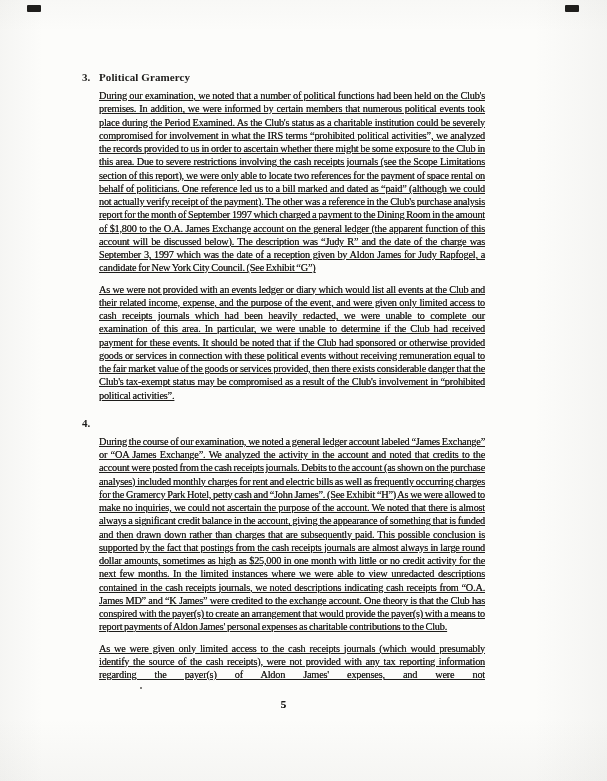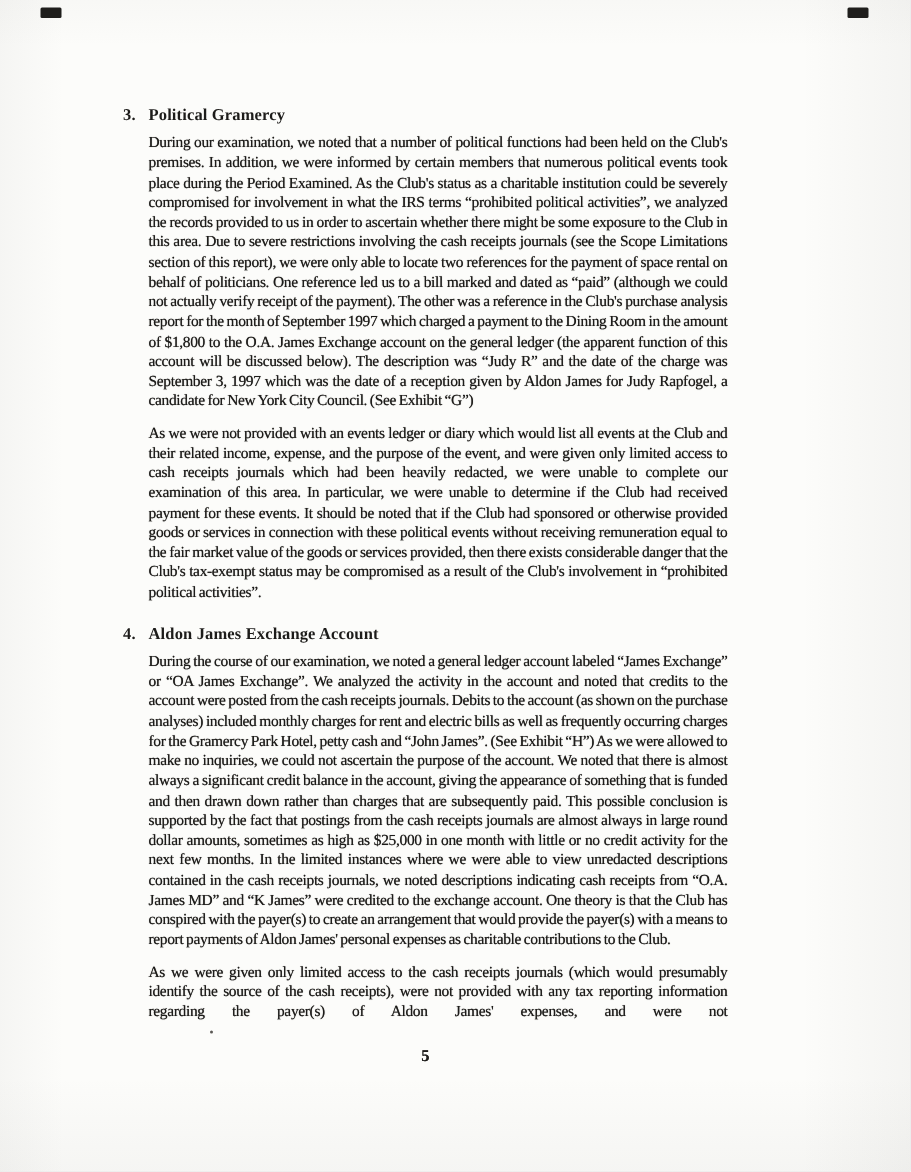--- a/index.html
+++ b/index.html
@@ -36,21 +36,21 @@
   .section { margin: 0 0 2px 0; }
   .section + .section { margin-top: 14px; }
   .sec-head {
     display: flex;
     font-size: 11px;
     font-weight: bold;
     line-height: 14px;
     letter-spacing: 0.1px;
   }
   .sec-num { width: 17px; flex: 0 0 17px; }
-  .sec-body { margin-left: 17px; }
+  .sec-body { margin-left: 17px; text-decoration: underline; }
   .para {
     margin: 5px 0 8px 0;
     font-size: 10.3px;
     line-height: 13.25px;
     text-align: justify;
     letter-spacing: -0.22px;
     word-spacing: -0.55px;
     text-shadow: 0 0 0.45px rgba(30,28,25,0.85);
   }
   .para.cutoff { text-align-last: justify; margin-bottom: 0; }
@@ -88,21 +88,20 @@
       </div>
       <div class="sec-body">
         <p class="para">During our examination, we noted that a number of political functions had been held on the Club's premises.  In addition, we were informed by certain members that numerous political events took place during the Period Examined.   As the Club's status as a charitable institution could be severely compromised for involvement in what the IRS terms “prohibited political activities”, we analyzed the records provided to us in order to ascertain whether there might be some exposure to the Club in this area.  Due to severe restrictions involving the cash receipts journals (see the Scope Limitations section of this report), we were only able to locate two references for the payment of space rental on behalf of politicians.  One reference led us to a bill marked and dated as “paid” (although we could not actually verify receipt of the payment).  The other was a reference in the Club's purchase analysis report for the month of September 1997 which charged a payment to the Dining Room in the amount of $1,800 to the O.A. James Exchange account on the general ledger (the apparent function of this account will be discussed below).   The description was “Judy R” and the date of the charge was September 3, 1997 which was the date of a reception given by Aldon James for Judy Rapfogel, a candidate for New York City Council.  (See Exhibit “G”)</p>
         <p class="para">As we were not provided with an events ledger or diary which would list all events at the Club and their related income, expense, and the purpose of the event, and were given only limited access to cash receipts journals which had been heavily redacted, we were unable to complete our examination of this area.  In particular, we were unable to determine if the Club had received payment for these events.  It should be noted that if the Club had sponsored or otherwise provided goods or services in connection with these political events without receiving remuneration equal to the fair market value of the goods or services provided, then there exists considerable danger that the Club's tax-exempt status may be compromised as a result of the Club's involvement in “prohibited political activities”.</p>
       </div>
     </div>
 
     <div class="section">
       <div class="sec-head">
         <span class="sec-num">4.</span>
-        <span class="sec-title">Aldon James Exchange Account</span>
       </div>
       <div class="sec-body">
         <p class="para">During the course of our examination, we noted a general ledger account labeled “James Exchange” or “OA James Exchange”.  We analyzed the activity in the account and noted that credits to the account were posted from the cash receipts journals.   Debits to the account (as shown on the purchase analyses) included monthly charges for rent and electric bills as well as frequently occurring charges for the Gramercy Park Hotel, petty cash and “John James”.  (See Exhibit “H”)  As we were allowed to make no inquiries, we could not ascertain the purpose of the account.   We noted that there is almost always a significant credit balance in the account, giving the appearance of something that is funded and then drawn down rather than charges that are subsequently paid.   This possible conclusion is supported by the fact that postings from the cash receipts journals are almost always in large round dollar amounts, sometimes as high as $25,000 in one month with little or no credit activity for the next few months.   In the limited instances where we were able to view unredacted descriptions contained in the cash receipts journals, we noted descriptions indicating cash receipts from “O.A. James MD” and “K James” were credited to the exchange account.  One theory is that the Club has conspired with the payer(s) to create an arrangement that would provide the payer(s) with a means to report payments of Aldon James' personal expenses as charitable contributions to the Club.</p>
         <p class="para cutoff">As we were given only limited access to the cash receipts journals (which would presumably identify the source of the cash receipts), were not provided with any tax reporting information regarding the payer(s) of Aldon James' expenses, and were not</p>
       </div>
       <div class="page-number">5</div>
     </div>
 
   </div>
 

